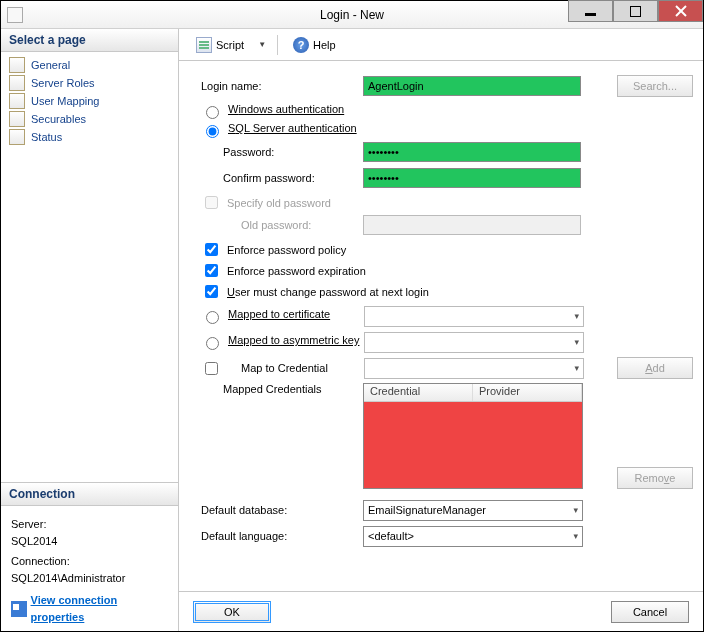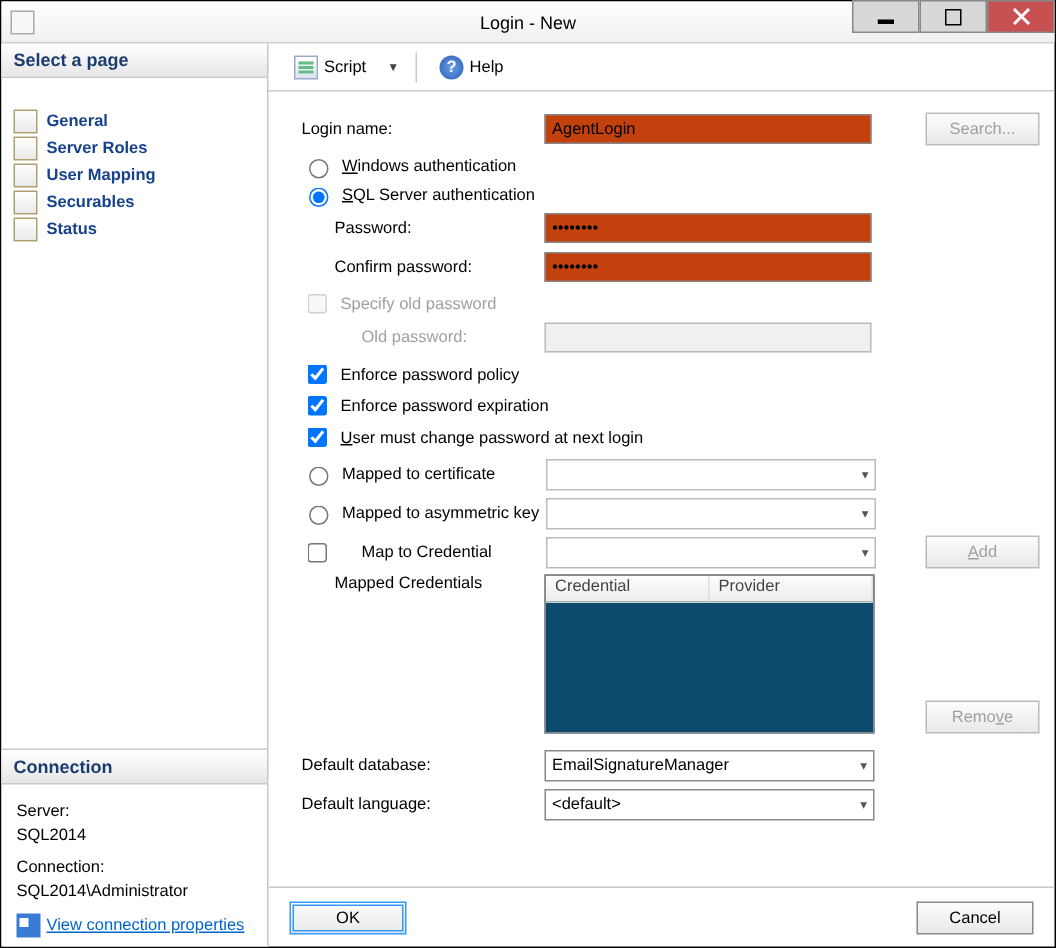--- a/index.html
+++ b/index.html
@@ -9,59 +9,59 @@
   .titlebar-icon { width:16px; height:16px; margin:0 6px; background:#f8f8f8; border:1px solid #aaa; }
   .titlebar-title { position:absolute; left:0; right:0; text-align:center; font-size:12px; color:#000; }
   .titlebar-btns { margin-left:auto; display:flex; height:100%; z-index:2; }
   .tb-btn { width:45px; height:22px; border:1px solid #888; display:flex; align-items:center; justify-content:center; font-size:12px; font-family:Arial; margin-top:-1px; }
   .tb-min { background:#d8d8d8; }
   .tb-max { background:#d8d8d8; }
   .tb-close { background:#c75050; color:#fff; font-size:15px; }
   .body { flex:1; display:flex; min-height:0; }
   .sidebar { width:178px; border-right:1px solid #c8c8c8; display:flex; flex-direction:column; background:#fff; }
   .side-group-title { background:linear-gradient(#fff,#e6e6e6); border-bottom:1px solid #c8c8c8; padding:4px 8px; font-weight:bold; color:#1a3c6e; font-size:12px; }
-  .side-pages { padding:20px 2px; flex:0 0 auto;font-weight:bold; }
+  .side-pages { padding:4px 2px; flex:0 0 auto; }
   .side-item { display:flex; align-items:center; padding:1px 6px; gap:6px; cursor:default; }
   .ico { width:16px; height:16px; display:inline-block; flex:0 0 16px; }
   .ico-page { background:linear-gradient(#fefefe,#eaeaea); border:1px solid #b0a070; }
   .side-item span { color:#15428b; }
   .spacer { flex:1; }
   .conn-section { border-top:1px solid #c8c8c8; }
   .conn-body { padding:6px 8px 6px 10px; font-size:11px; color:#000; line-height:1.5; }
   .conn-body .lbl { margin-top:4px; }
   .link { color:#0066cc; text-decoration:underline; cursor:pointer; }
-  .link-row { display:flex; gap:4px; align-items:center; margin-top:6px; }
+  .link-row { display:flex; gap:4px; align-items:center; margin-top:6px;font-weight:bold; }
   .ico-link { width:16px; height:16px; background:#3a7bd5; position:relative; }
   .ico-link::after { content:""; position:absolute; width:6px; height:6px; background:#fff; left:2px; top:3px; }
   .progress-body { padding:8px 10px; display:flex; align-items:center; gap:8px; }
   .spinner { width:20px; height:20px; border:3px dotted #bbb; border-radius:50%; }
   .main { flex:1; display:flex; flex-direction:column; min-width:0; }
   .toolbar { height:32px; border-bottom:1px solid #c8c8c8; display:flex; align-items:center; padding:0 10px; gap:4px; }
   .tbtn { display:flex; align-items:center; gap:4px; padding:2px 6px; border:1px solid transparent; }
   .ico-script { width:16px; height:16px; background:linear-gradient(#fff,#dde4f0); border:1px solid #99aacc; position:relative; }
   .ico-script::after { content:""; position:absolute; left:2px; right:2px; top:3px; height:2px; background:#6b8; box-shadow:0 3px 0 #6b8,0 6px 0 #6b8; }
   .dd-arrow { font-size:8px; color:#444; padding:0 3px; }
   .ico-help { width:16px; height:16px; border-radius:50%; background:radial-gradient(#68a0e8,#2a5cb0); color:#fff; font-size:11px; font-weight:bold; text-align:center; line-height:16px; }
   .form-area { flex:1; overflow:auto; padding:14px 10px 8px 22px; font-size:11px; color:#000; }
   .row { display:flex; align-items:center; min-height:22px; margin-bottom:4px; }
   .lblcol1 { width:162px; flex:0 0 162px; }
   .lblcol2 { width:140px; flex:0 0 140px; }
-  input[type=text], input[type=password], select { font:inherit; height:20px; padding:0 4px; border:1px solid #888; background:#c2410c; }
+  input[type=text], input[type=password], select { font:inherit; height:20px; padding:0 4px; border:1px solid #888; background:#22c55e; }
   input[disabled], select[disabled] { background:#f0f0f0; color:#808080; border-color:#bbb; }
   .txt-w { width:218px; }
-  .radio-row { display:flex; align-items:center; gap:6px; margin-bottom:3px; margin-left:0; }
+  .radio-row { display:flex; align-items:flex-start; gap:6px; margin-bottom:3px; margin-left:0;text-decoration:underline; }
   .indent1 { margin-left:22px; }
   .indent2 { margin-left:40px; }
   .chk-row { display:flex; align-items:center; gap:6px; margin:2px 0; }
   .disabled-txt { color:#a0a0a0; }
   .underline { text-decoration:underline; }
   .sel-w { width:220px; height:21px; border:1px solid #888; background:#fff; padding:0 18px 0 4px; display:flex; align-items:center; position:relative; font-size:11px; }
   .sel-w.disabled { color:#808080; border-color:#bbb; }
   .sel-w .ar { position:absolute; right:4px; top:4px; font-size:9px; color:#555; }
-  .cred-table { border:1px solid #888; width:220px; height:106px; background:#0c4a6e; font-size:11px; }
+  .cred-table { border:1px solid #888; width:220px; height:106px; background:#ef4444; font-size:11px; }
   .cred-table .thead { display:flex; background:linear-gradient(#fdfdfd,#ececec); border-bottom:1px solid #ccc; height:18px; }
   .cred-table .th { flex:1; padding:1px 6px; border-right:1px solid #ddd; color:#444; }
   .btn { min-width:72px; height:22px; border:1px solid #888; background:linear-gradient(#fdfdfd,#e8e8e8); font:inherit; padding:0 8px; cursor:default; }
   .btn[disabled] { color:#a0a0a0; border-color:#bbb; }
   .btn.focus { outline:1px solid #3399ff; outline-offset:-3px; border:1px solid #3399ff; }
   .footer { height:40px; border-top:1px solid #c8c8c8; display:flex; align-items:center; justify-content:space-between; padding:0 14px; gap:8px; }
   .right-btn-col { width:78px; display:flex; flex-direction:column; align-items:stretch; margin-left:8px; }
 </style>
 </head>
 <body>

